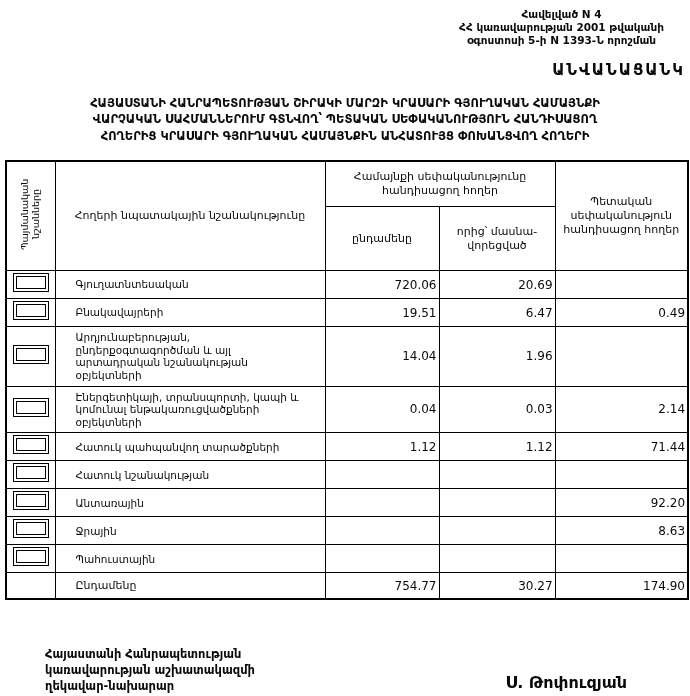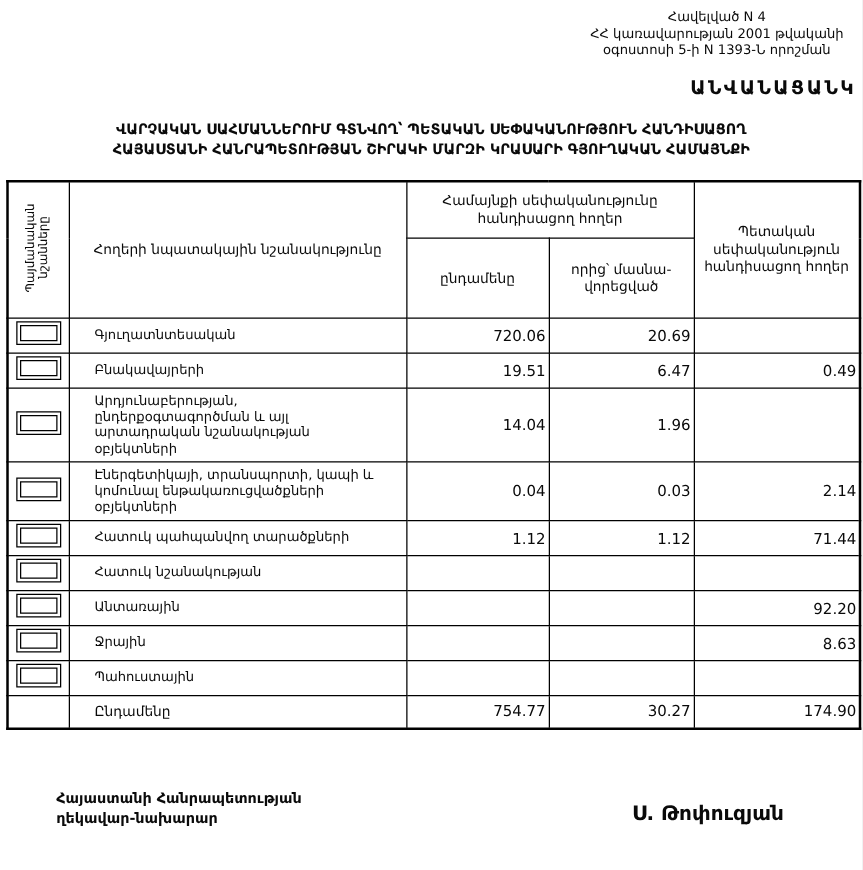--- a/index.html
+++ b/index.html
@@ -1,21 +1,21 @@
 <!DOCTYPE html>
 <html><head>
 <meta charset="utf-8">
 <style>
   html,body{margin:0;padding:0;background:#e8e8e8;}
   body{width:690px;height:696px;font-family:"DejaVu Sans",sans-serif;color:#0a0a0a;}
   .page{width:690px;height:696px;background:#ffffff;box-sizing:border-box;padding:8px 5px 0 5px;overflow:hidden;}
 
   
-  .appendix{width:215px;margin-left:auto;margin-right:4px;text-align:center;
-            font-size:10.5px;font-weight:normal;line-height:1.25;}
+  .appendix{width:215px;margin-left:auto;margin-right:16px;text-align:center;
+            font-size:10.5px;font-weight:bold;line-height:1.25;}
 
   
   .doc-title{text-align:right;font-size:15px;font-weight:bold;letter-spacing:2px;margin:14px 0 16px 0;}
   .doc-subtitle{text-align:center;font-size:11.5px;font-weight:bold;line-height:1.4;}
 
   
   table.land{border-collapse:collapse;table-layout:fixed;width:682px;margin:16px auto 0 auto;
              border:2px solid #000;}
   table.land th, table.land td{border:1px solid #000;box-sizing:border-box;overflow:hidden;}
   table.land th{font-weight:normal;font-size:11px;line-height:1.25;vertical-align:middle;padding:3px;}
@@ -46,22 +46,23 @@
 
   <div class="appendix">
     <div>Հավելված N 4</div>
     <div>ՀՀ կառավարության 2001 թվականի</div>
     <div>օգոստոսի 5-ի N 1393-Ն որոշման</div>
   </div>
 
   <div class="doc-title">ԱՆՎԱՆԱՑԱՆԿ</div>
 
   <div class="doc-subtitle">
+    <div>ՀԱՅԱՍՏԱՆԻ ՀԱՆՐԱՊԵՏՈՒԹՅԱՆ ՇԻՐԱԿԻ  ՄԱՐԶԻ ԿՐԱՍԱՐԻ ԳՅՈՒՂԱԿԱՆ ՀԱՄԱՅՆՔԻ</div>
     <div>ՎԱՐՉԱԿԱՆ  ՍԱՀՄԱՆՆԵՐՈՒՄ ԳՏՆՎՈՂ՝  ՊԵՏԱԿԱՆ ՍԵՓԱԿԱՆՈՒԹՅՈՒՆ ՀԱՆԴԻՍԱՑՈՂ</div>
-    <div>ՀԱՅԱՍՏԱՆԻ ՀԱՆՐԱՊԵՏՈՒԹՅԱՆ ՇԻՐԱԿԻ  ՄԱՐԶԻ ԿՐԱՍԱՐԻ ԳՅՈՒՂԱԿԱՆ ՀԱՄԱՅՆՔԻ</div>
+    <div>ՀՈՂԵՐԻՑ ԿՐԱՍԱՐԻ ԳՅՈՒՂԱԿԱՆ ՀԱՄԱՅՆՔԻՆ ԱՆՀԱՏՈՒՅՑ  ՓՈԽԱՆՑՎՈՂ ՀՈՂԵՐԻ</div>
   </div>
 
   <table class="land">
     <colgroup>
       <col style="width:49px">
         <col style="width:270px">
         <col style="width:114px">
         <col style="width:116px">
         <col style="width:133px">
     </colgroup>
@@ -169,18 +170,19 @@
         <td class="c-num">754.77</td>
         <td class="c-num">30.27</td>
         <td class="c-num">174.90</td>
       </tr>
     </tfoot>
   </table>
 
   <div class="footer">
     <div class="footer-left">
       <div>Հայաստանի Հանրապետության</div>
+      <div>կառավարության աշխատակազմի</div>
       <div>ղեկավար-նախարար</div>
     </div>
     <div class="signature">Ս. Թոփուզյան</div>
   </div>
 
 </div>
 
 </body></html>

